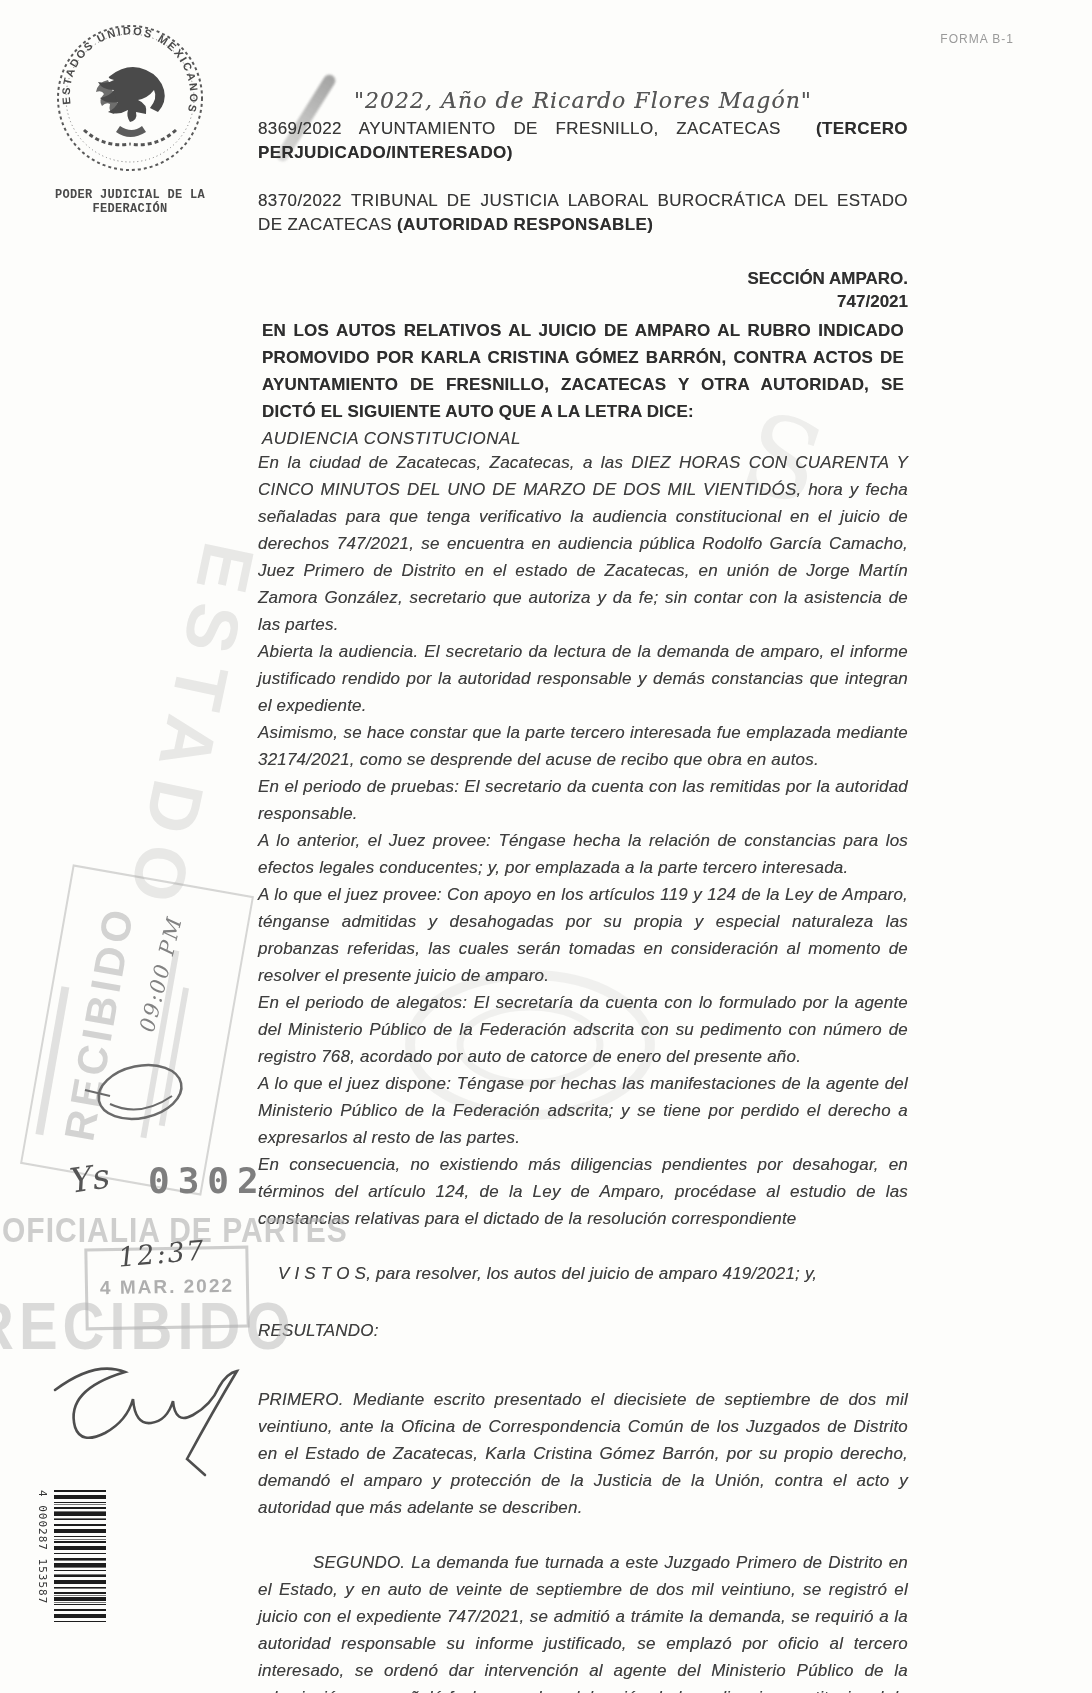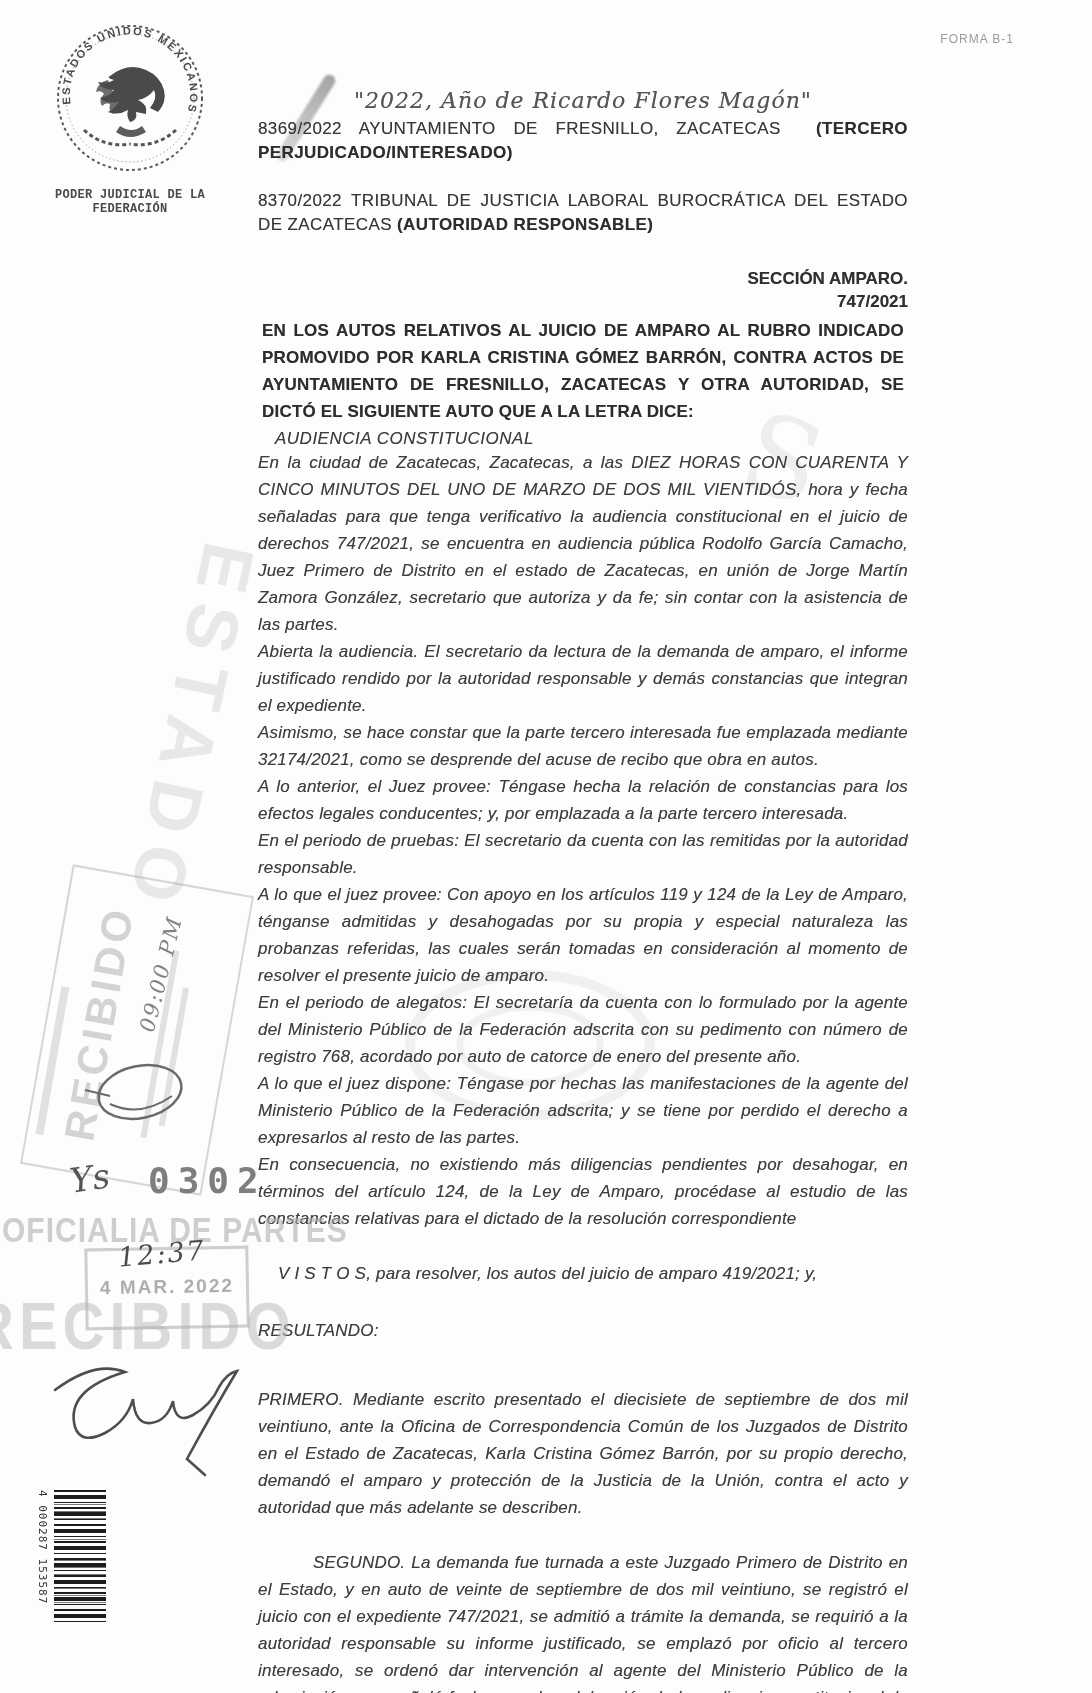--- a/index.html
+++ b/index.html
@@ -15,21 +15,21 @@
   .main{position:absolute;left:258px;top:88px;width:650px;}
   .script-title{
     text-align:center;font-family:"DejaVu Serif",serif;font-style:italic;
     font-size:22px;color:#555;letter-spacing:1px;margin:0 0 4px 0;
   }
   .hdr{font-size:17px;line-height:24px;font-weight:400;color:#373737;text-align:justify;margin:0 0 16px 0;letter-spacing:.4px;}
   .hdr b{font-weight:700;color:#2d2d2d;}
   .section-block{text-align:right;font-weight:700;font-size:17px;line-height:23px;color:#2f2f2f;margin:30px 0 2px 0;}
   .intro{font-size:17px;line-height:27px;font-weight:700;color:#2d2d2d;text-align:justify;margin:4px;letter-spacing:.2px;}
   
-  .aud-title{font-style:italic;font-size:17px;color:#3c3c3c;margin:2px 0 0 17px;letter-spacing:.5px;}
+  .aud-title{font-style:italic;font-size:17px;color:#3c3c3c;margin:2px 0 0 4px;letter-spacing:.5px;}
   .body-p{
     font-style:italic;font-size:17px;line-height:27px;color:#3e3e3e;
     text-align:justify;margin:0;letter-spacing:.2px;
   }
   .vistos{margin-top:28px;text-indent:20px;}
   .resultando{margin-top:30px;}
   .primero{margin-top:42px;}
   .segundo{margin-top:28px;text-indent:55px;}
   .soft{text-shadow:0 0 .5px rgba(70,70,70,.55);}
   
@@ -155,22 +155,22 @@
       <div>747/2021</div>
     </div>
 
     <p class="intro soft">EN LOS AUTOS RELATIVOS AL JUICIO DE AMPARO AL RUBRO INDICADO PROMOVIDO POR KARLA CRISTINA GÓMEZ BARRÓN, CONTRA ACTOS DE AYUNTAMIENTO DE FRESNILLO, ZACATECAS Y OTRA AUTORIDAD, SE DICTÓ EL SIGUIENTE AUTO QUE A LA LETRA DICE:</p>
 
     <p class="aud-title soft">AUDIENCIA CONSTITUCIONAL</p>
 
     <p class="body-p soft">En la ciudad de Zacatecas, Zacatecas, a las DIEZ HORAS CON CUARENTA Y CINCO MINUTOS DEL UNO DE MARZO DE DOS MIL VIENTIDÓS, hora y fecha señaladas para que tenga verificativo la audiencia constitucional en el juicio de derechos 747/2021, se encuentra en audiencia pública Rodolfo García Camacho, Juez Primero de Distrito en el estado de Zacatecas, en unión de Jorge Martín Zamora González, secretario que autoriza y da fe; sin contar con la asistencia de las partes.</p>
     <p class="body-p soft">Abierta la audiencia. El secretario da lectura de la demanda de amparo, el informe justificado rendido por la autoridad responsable y demás constancias que integran el expediente.</p>
     <p class="body-p soft">Asimismo, se hace constar que la parte tercero interesada fue emplazada mediante 32174/2021, como se desprende del acuse de recibo que obra en autos.</p>
+    <p class="body-p soft">En el periodo de pruebas: El secretario da cuenta con las remitidas por la autoridad responsable.</p>
     <p class="body-p soft">A lo anterior, el Juez provee: Téngase hecha la relación de constancias para los efectos legales conducentes; y, por emplazada a la parte tercero interesada.</p>
-    <p class="body-p soft">En el periodo de pruebas: El secretario da cuenta con las remitidas por la autoridad responsable.</p>
     <p class="body-p soft">A lo que el juez provee: Con apoyo en los artículos 119 y 124 de la Ley de Amparo, ténganse admitidas y desahogadas por su propia y especial naturaleza las probanzas referidas, las cuales serán tomadas en consideración al momento de resolver el presente juicio de amparo.</p>
     <p class="body-p soft">En el periodo de alegatos: El secretaría da cuenta con lo formulado por la agente del Ministerio Público de la Federación adscrita con su pedimento con número de registro 768, acordado por auto de catorce de enero del presente año.</p>
     <p class="body-p soft">A lo que el juez dispone: Téngase por hechas las manifestaciones de la agente del Ministerio Público de la Federación adscrita; y se tiene por perdido el derecho a expresarlos al resto de las partes.</p>
     <p class="body-p soft">En consecuencia, no existiendo más diligencias pendientes por desahogar, en términos del artículo 124, de la Ley de Amparo, procédase al estudio de las constancias relativas para el dictado de la resolución correspondiente</p>
 
     <p class="body-p vistos soft">V I S T O S, para resolver, los autos del juicio de amparo 419/2021; y,</p>
     <p class="body-p resultando soft">RESULTANDO:</p>
     <p class="body-p primero soft">PRIMERO. Mediante escrito presentado el diecisiete de septiembre de dos mil veintiuno, ante la Oficina de Correspondencia Común de los Juzgados de Distrito en el Estado de Zacatecas, Karla Cristina Gómez Barrón, por su propio derecho, demandó el amparo y protección de la Justicia de la Unión, contra el acto y autoridad que más adelante se describen.</p>
     <p class="body-p segundo soft">SEGUNDO. La demanda fue turnada a este Juzgado Primero de Distrito en el Estado, y en auto de veinte de septiembre de dos mil veintiuno, se registró el juicio con el expediente 747/2021, se admitió a trámite la demanda, se requirió a la autoridad responsable su informe justificado, se emplazó por oficio al tercero interesado, se ordenó dar intervención al agente del Ministerio Público de la adscripción y se señaló fecha para la celebración de la audiencia constitucional, la que inició al tenor del acta que antecede; y,</p>
 

